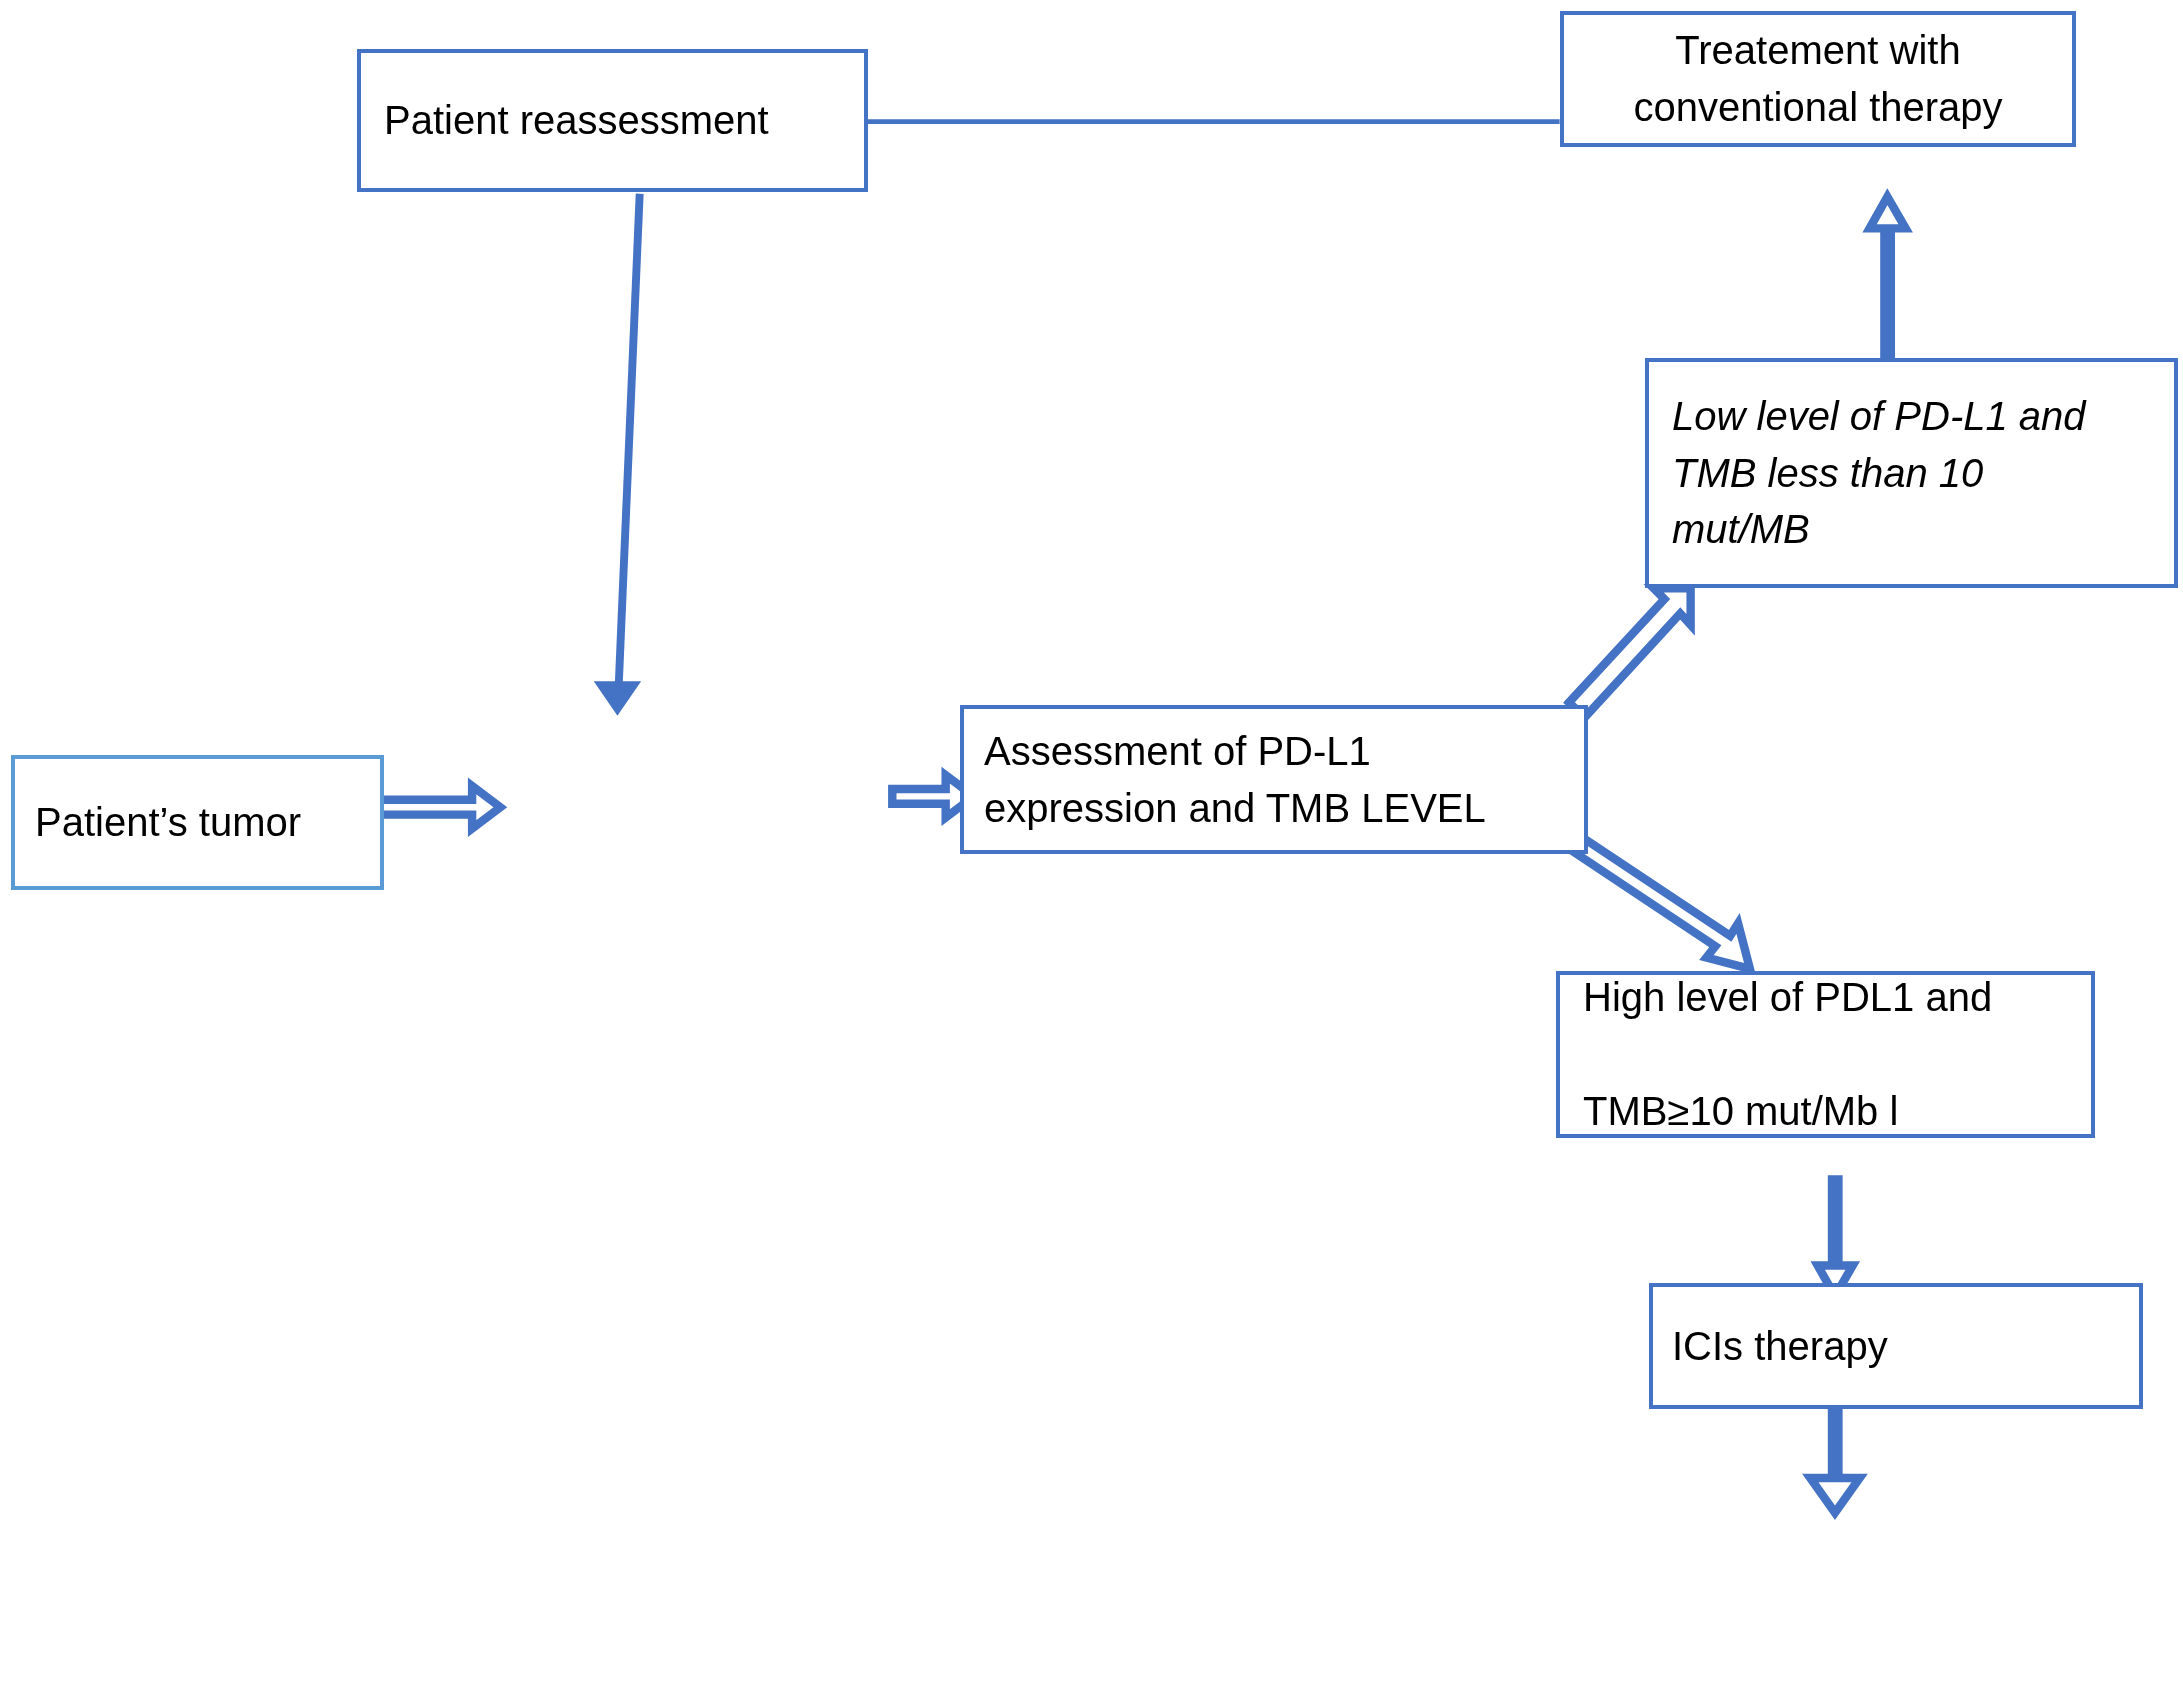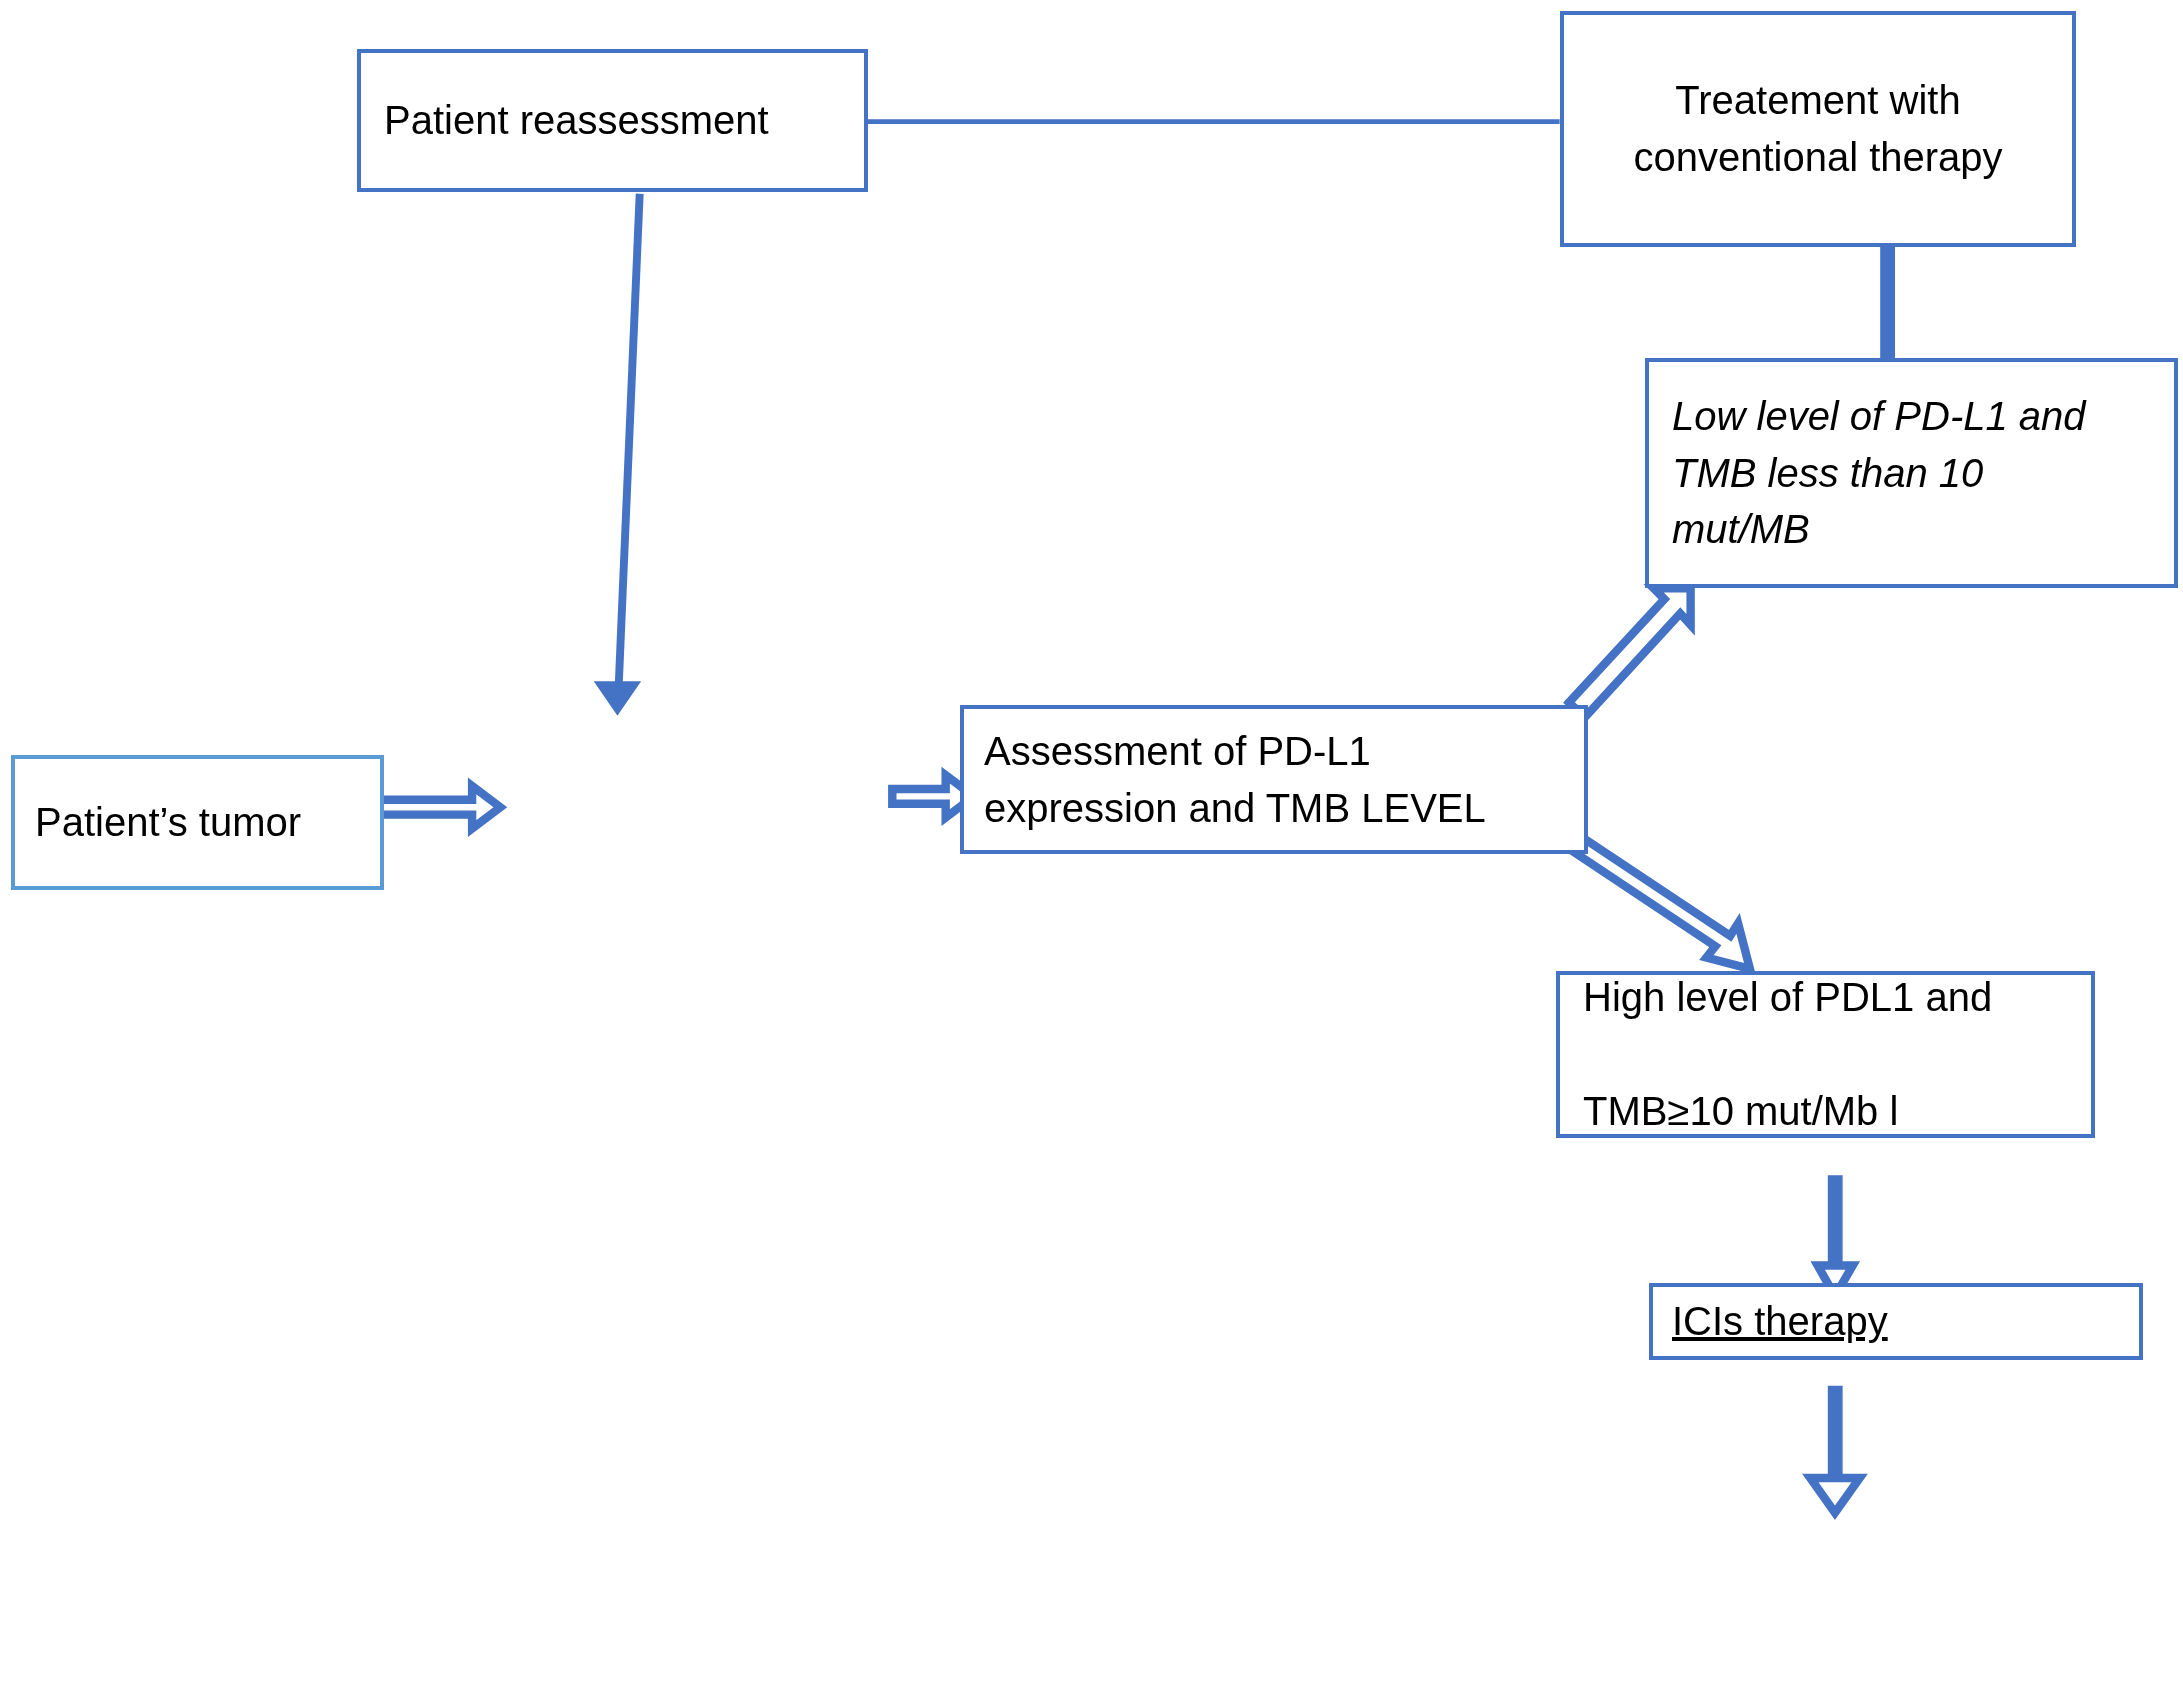--- a/index.html
+++ b/index.html
@@ -45,21 +45,21 @@
   .node.left   .node-label { text-align: left; }
 
   
   #node-patient-reassessment {
     left: 357px;  top: 49px;  width: 511px; height: 143px;
     border: 4.4px solid #4472C4;
     font-size: 40px;
     padding: 0 23px;
   }
   #node-treatment-conventional {
-    left: 1560px; top: 11px;  width: 516px; height: 236px;
+    left: 1560px; top: 11px;  width: 516px; height: 136px;
     border: 4.4px solid #4472C4;
     font-size: 40px;
     padding: 0 4px;
   }
   #node-low-level {
     left: 1645px; top: 358px; width: 533px; height: 230px;
     border: 4.4px solid #4472C4;
     font-size: 40px;
     padding: 0 23px;
     font-style: italic;
@@ -82,25 +82,24 @@
     font-size: 40px;
     padding: 0 20px;
   }
   #node-high-level {
     left: 1556px; top: 971px; width: 539px; height: 167px;
     border: 4.4px solid #4472C4;
     font-size: 40px;
     padding: 0 23px;
   }
   #node-icis-therapy {
-    left: 1649px; top: 1283px; width: 494px; height: 77px;
+    left: 1649px; top: 1283px; width: 494px; height: 126px;
     border: 4.4px solid #4472C4;
     font-size: 40px;
     padding: 0 19px;
-    text-decoration: underline;
   }
   #node-serial-analysis {
     left: 1406px; top: 1506px; width: 685px; height: 190px;
     border: 4.4px solid #4472C4;
     border-radius: 26px;
     font-size: 40px;
     padding: 0 20px;
   }
 </style>
 </head>

